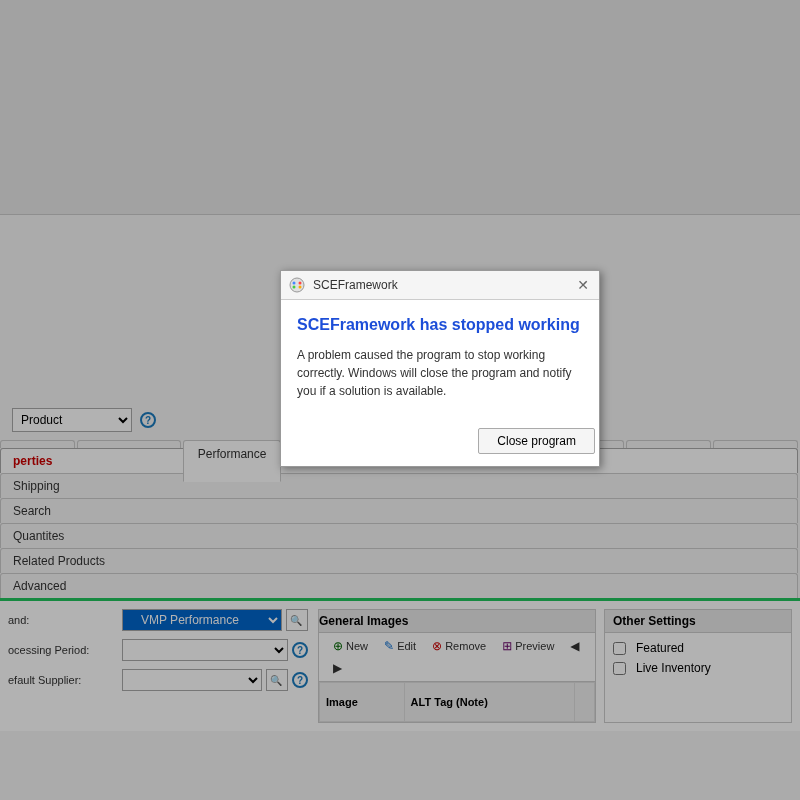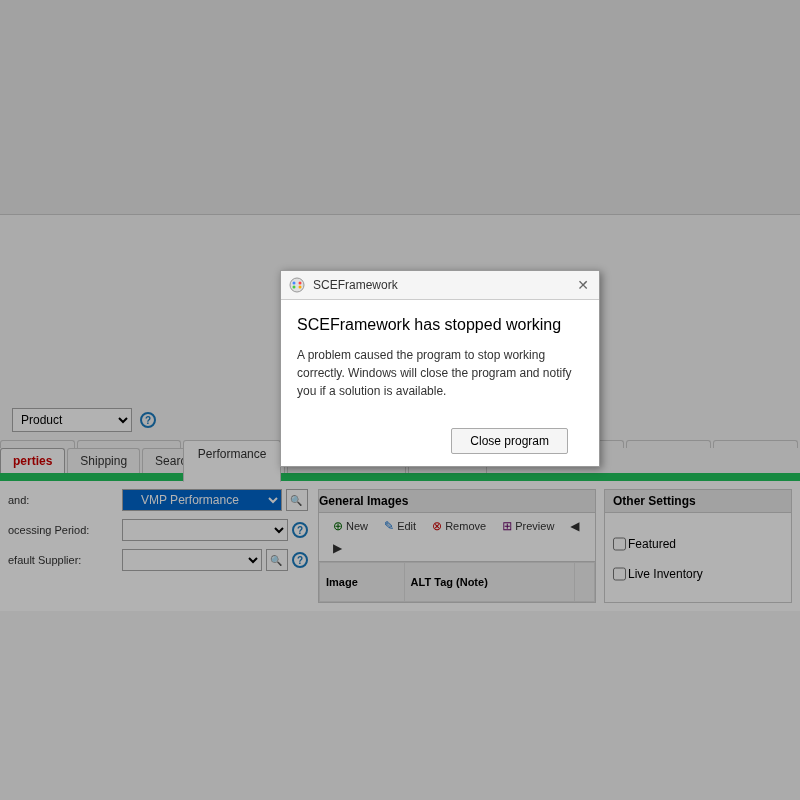--- a/index.html
+++ b/index.html
@@ -127,22 +127,23 @@
       right: 0;
       bottom: 0;
       top: 448px;
       background: #f5f5f5;
     }
 
     
     .tab-bar-bottom {
       display: flex;
       background: #f5f5f5;
-      border-bottom: 8px solid #22c55e;
+      border-bottom: 3px solid #22c55e;
       padding: 0;
+      flex-direction: column;
     }
 
     .tab-bottom {
       padding: 5px 12px;
       border: 1px solid #ccc;
       border-bottom: none;
       background: #f5f5f5;
       cursor: pointer;
       font-size: 12px;
       color: #333;
@@ -286,23 +287,23 @@
       font-weight: bold;
       border-bottom: 1px solid #ccc;
     }
 
     .other-content {
       padding: 8px;
     }
 
     .checkbox-row {
       display: flex;
-      gap: 2px;
+      align-items: center;
+      gap: 10px;
       margin-bottom: 6px;
-      margin-top: 16px;
     }
 
     .checkbox-row input[type=checkbox] {
       cursor: pointer;
     }
 
     
     .modal-overlay {
       position: absolute;
       top: 0; left: 0; right: 0; bottom: 0;
@@ -358,36 +359,36 @@
       padding: 0 2px;
       line-height: 1;
     }
 
     .modal-body {
       padding: 16px 16px 12px;
     }
 
     .modal-heading {
       font-size: 16px;
-      font-weight: normal;
-      color: #000000;
+      font-weight: bold;
+      color: #1d4ed8;
       margin-bottom: 12px;
     }
 
     .modal-message {
       font-size: 12px;
       color: #333;
       line-height: 1.5;
       margin-bottom: 16px;
     }
 
     .modal-footer {
       display: flex;
       justify-content: flex-end;
-      padding: 0 31px 12px;
+      padding: 0 4px 12px;
     }
 
     .close-program-btn {
       padding: 5px 18px;
       border: 1px solid #aaa;
       background: #f5f5f5;
       cursor: pointer;
       font-size: 12px;
       border-radius: 2px;
     }

